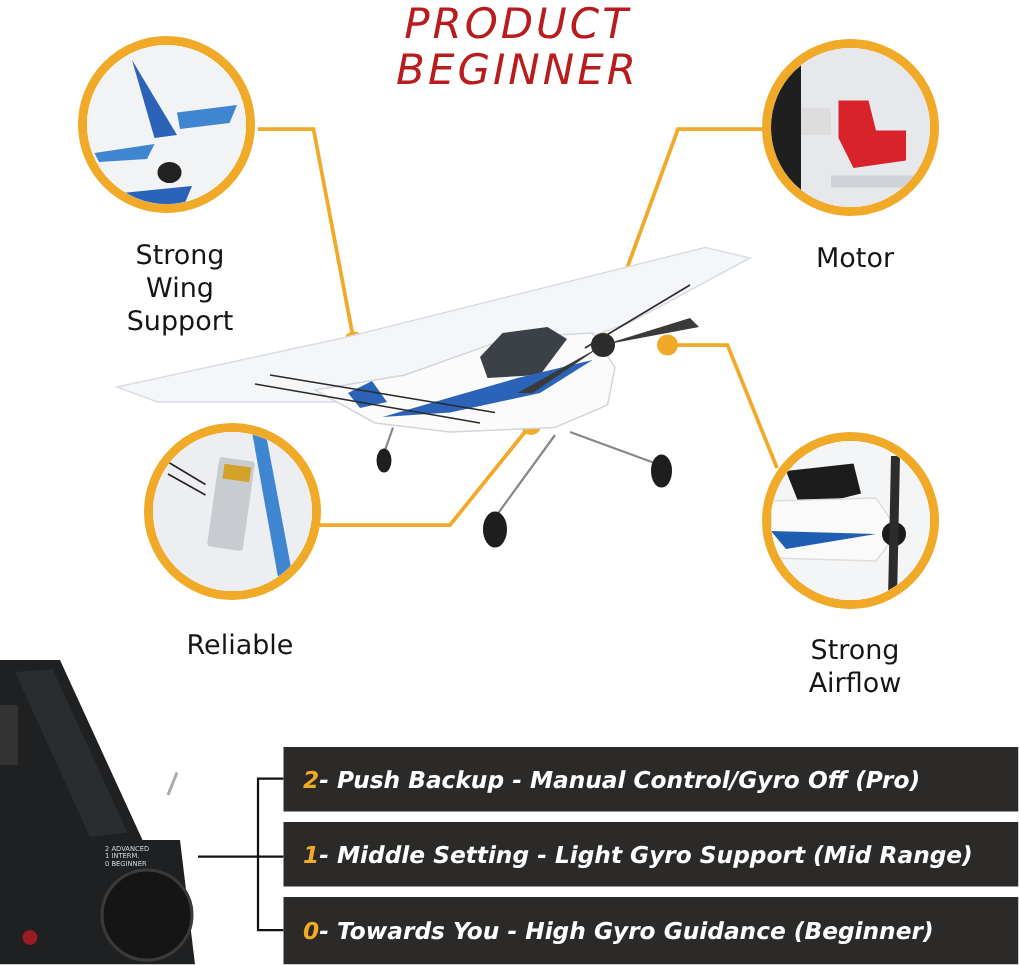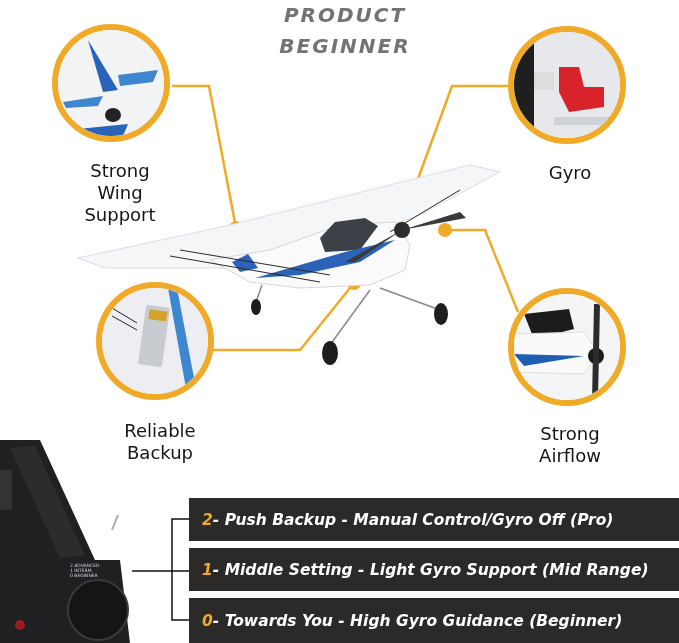--- a/index.html
+++ b/index.html
@@ -3,22 +3,22 @@
 <meta charset="utf-8">
 <style>
   * { box-sizing: border-box; margin: 0; padding: 0; }
   html, body { width: 679px; height: 643px; background: #ffffff; overflow: hidden; }
   body { position: relative; font-family: "DejaVu Sans", sans-serif; }
   .stage { position: absolute; left: 0; top: 0; width: 679px; height: 643px; }
 
   .title {
     position: absolute; left: 230px; top: 0; width: 230px;
     text-align: center; font-family: "DejaVu Sans", sans-serif;
-    font-weight: bold; font-style: italic; color: #737373;
-    font-size: 20px; line-height: 31px; letter-spacing: 2px;
+    font-weight: normal; font-style: italic; color: #b91c1c;
+    font-size: 28px; line-height: 31px; letter-spacing: 2px;
   }
 
   .circle {
     position: absolute; width: 118px; height: 118px; border-radius: 50%;
     border: 6px solid #f1a928; overflow: hidden; background: #f3f4f6;
   }
 
   .label {
     position: absolute; text-align: center; color: #151515;
     font-family: "DejaVu Sans", sans-serif; font-size: 18px; line-height: 22px;
@@ -146,25 +146,24 @@
       <path d="M80,10 L86,10 L84,106 L78,106 Z" fill="#2c2c2c"></path>
     </svg>
   </div>
 
   <div class="label" style="left:60px; top:160px; width:120px;">
     <div>Strong</div>
     <div>Wing</div>
     <div>Support</div>
   </div>
   <div class="label" style="left:495px; top:162px; width:150px;">
-    <div>Gyro</div>
+    <div>Motor</div>
   </div>
   <div class="label" style="left:100px; top:420px; width:120px;">
     <div>Reliable</div>
-    <div>Backup</div>
   </div>
   <div class="label" style="left:500px; top:423px; width:140px;">
     <div>Strong</div>
     <div>Airflow</div>
   </div>
 
   <div class="bar" style="top:498px;">
     <span class="num">2</span>
     <span>- Push Backup - Manual Control/Gyro Off (Pro)</span>
   </div>

